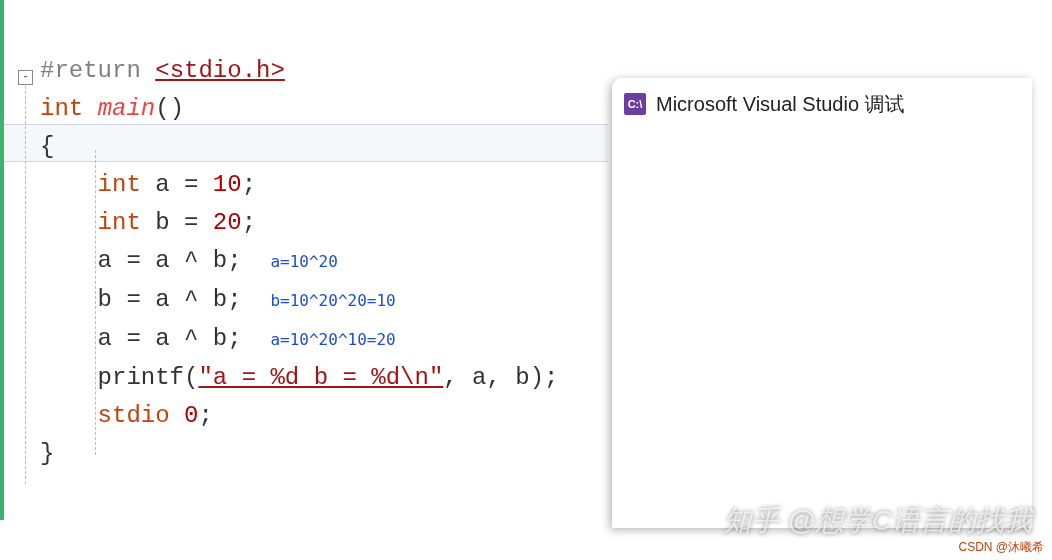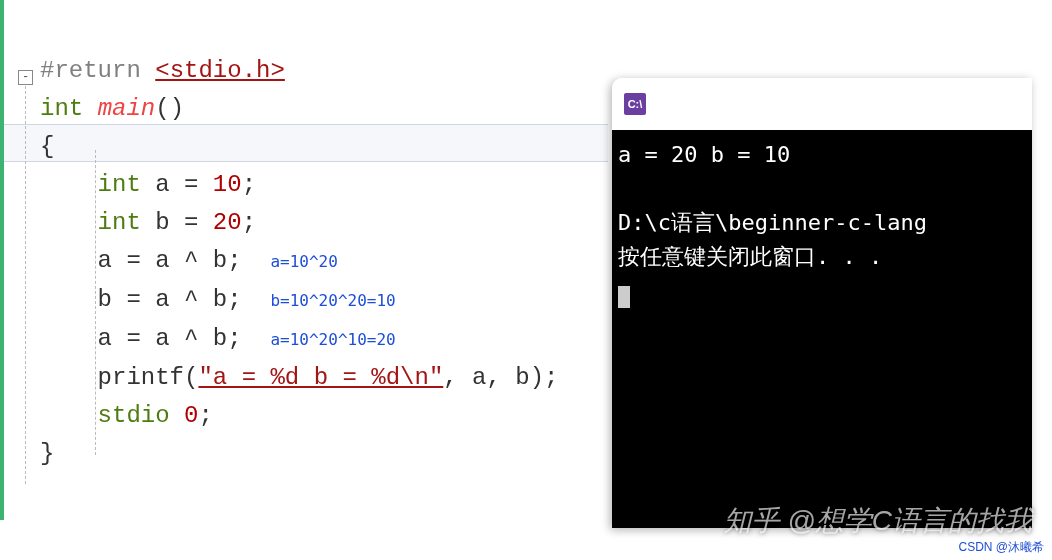--- a/index.html
+++ b/index.html
@@ -58,21 +58,21 @@
   .code {
     padding-top: 14px;
     font-size: 24px;
     line-height: 38px;
     white-space: pre;
     color: #333;
     position: relative;
   }
   .pp  { color: #808080; }
   .hdr { color: #a31515; text-decoration: underline; }
-  .kw  { color: #4d7c0f; text-align: center; }
+  .kw  { color: #c2410c; text-align: center; }
   .num { color: #b00000; }
   .fn  { color: #ef4444; font-style: italic; }
   .annot {
     font-size: 16px;
     color: #1d4ed8;
     font-family: "SimSun", "Consolas", monospace;
   }
   .highlight-line {
     position: absolute;
     left: 0;
@@ -150,21 +150,21 @@
     text-shadow: 0 0 4px rgba(0,0,0,0.5);
     pointer-events: none;
     text-align: center;
   }
   .watermark-csdn {
     position: absolute;
     right: 8px;
     bottom: 4px;
     font-family: "Microsoft YaHei", sans-serif;
     font-size: 12px;
-    color: #1d4ed8;
+    color: #c2410c;
     pointer-events: none;
   }
 </style>
 </head>
 <body>
 
 <div class="highlight-line"></div>
 
 <div class="editor">
   <div class="gutter">
@@ -183,22 +183,18 @@
     <span>printf</span><span>(</span><span class="hdr">"a = %d b = %d\n"</span><span>, a, b);</span>
     <span class="kw">stdio</span><span class="num"> 0</span><span>;</span>
 <span>}</span>
     <div class="vline2"></div>
   </div>
 </div>
 
 <div class="console-window">
   <div class="titlebar">
     <span class="title-icon">C:\</span>
+    <span>Microsoft Visual Studio 调试</span>
   </div>
-  <div class="console-body"><span>a = 20 b = 10</span>
-<span></span>
-<span>D:\c语言\beginner-c-lang</span>
-<span>按任意键关闭此窗口. . .</span>
-<span class="cursor-block"></span></div>
 </div>
 
 <div class="watermark-zhihu">知乎 @想学C语言的找我</div>
 <div class="watermark-csdn">CSDN @沐曦希</div>
 
 </body></html>

